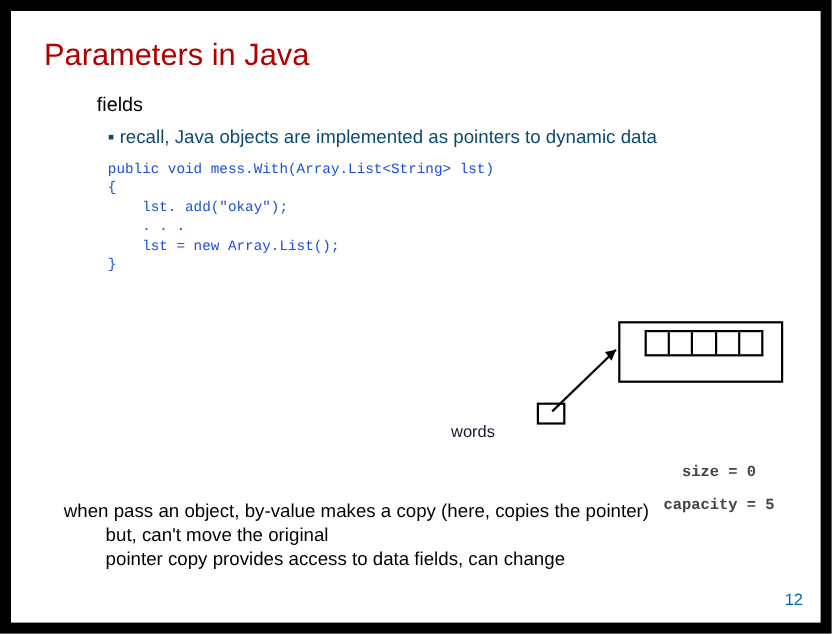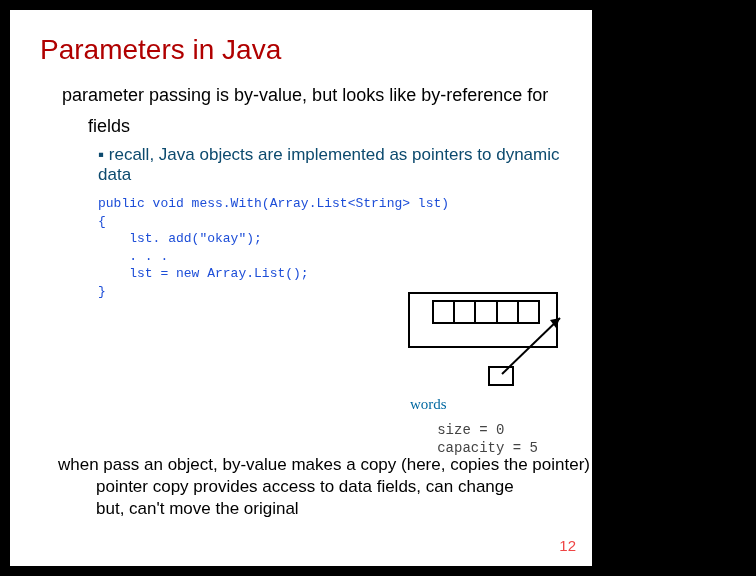--- a/index.html
+++ b/index.html
@@ -6,21 +6,21 @@
   html, body { width: 756px; height: 576px; }
   body {
     background: #000;
     font-family: Arial, Helvetica, sans-serif;
     position: relative;
     overflow: hidden;
   }
   .slide {
     position: absolute;
     left: 10px; top: 10px;
-    width: 582px; height: 556px;
+    width: 736px; height: 556px;
     background: #fff;
     padding: 24px 30px 18px 30px;
   }
   .title {
     font-size: 28px;
     color: #b00000;
     font-weight: normal;
     margin-bottom: 18px;
   }
   .body-text {
@@ -72,24 +72,24 @@
     border: 2px solid #000;
     width: 150px;
     height: 56px;
     position: absolute;
     left: 0; top: -8px;
     pointer-events: none;
   }
   .words-label {
     position: absolute;
     left: 400px;
-    top: 386px;
-    font-family: Liberation Serif, serif;
+    top: 374px;
+    font-family: Liberation Sans, sans-serif;
     font-size: 15px;
-    color: #0369a1;
+    color: #0f172a;
   }
   .pointer-box {
     position: absolute;
     left: 478px;
     top: 356px;
     width: 26px; height: 20px;
     border: 2px solid #000;
   }
   .arrow-svg {
     position: absolute;
@@ -97,51 +97,51 @@
     width: 80px; height: 70px;
     overflow: visible;
   }
   .meta {
     font-family: "Courier New", Courier, monospace;
     font-size: 14px;
     color: #444;
   }
   .meta-wrap {
     position: absolute;
-    right: 54px;
+    right: 42px;
     top: 412px;
-    text-align: left;
+    text-align: center;
+    font-weight: bold;
   }
   .bottom-text {
     position: absolute;
     left: 48px;
     top: 444px;
     width: 650px;
     font-size: 17px;
     color: #000;
     line-height: 1.3;
   }
   .bottom-text .l1 { }
   .bottom-text .l2 { margin-left: 38px; }
   .page-num {
     position: absolute;
     right: 16px;
     bottom: 12px;
     font-size: 15px;
-    color: #ef4444;
+    color: #0369a1;
   }
 </style>
 </head>
 <body>
 
 <div class="slide">
 
   <h1 class="title">Parameters in Java</h1>
 
-  <div class="body-text">parameter passing is by-value, but looks like by-reference for</div>
   <div class="body-text indent2">fields</div>
 
   <div class="sub-bullet">
     <span class="sq">▪</span>
     <span>recall, Java objects are implemented as pointers to dynamic data</span>
   </div>
 
   <div class="code">public void mess.With(Array.List&lt;String&gt; lst)
 {
     lst. add("okay");
@@ -164,24 +164,24 @@
   <div class="pointer-box"></div>
   <svg class="arrow-svg">
     <line x1="4" y1="66" x2="62" y2="10" stroke="#000" stroke-width="2"></line>
     <polygon points="62,10 52,12 58,20" fill="#000"></polygon>
   </svg>
 
   <div class="words-label">words</div>
 
   <div class="meta-wrap">
     <div class="meta">size = 0</div>
-    <div class="meta" style="margin-top:2px">capacity = 5</div>
+    <div class="meta" style="margin-top:14px">capacity = 5</div>
   </div>
 
   <div class="bottom-text">
     <div class="l1">when pass an object, by-value makes a copy (here, copies the pointer)</div>
+    <div class="l2">but, can't move the original</div>
     <div class="l2">pointer copy provides access to data fields, can change</div>
-    <div class="l2">but, can't move the original</div>
   </div>
 
   <div class="page-num">12</div>
 
 </div>
 
 </body></html>

